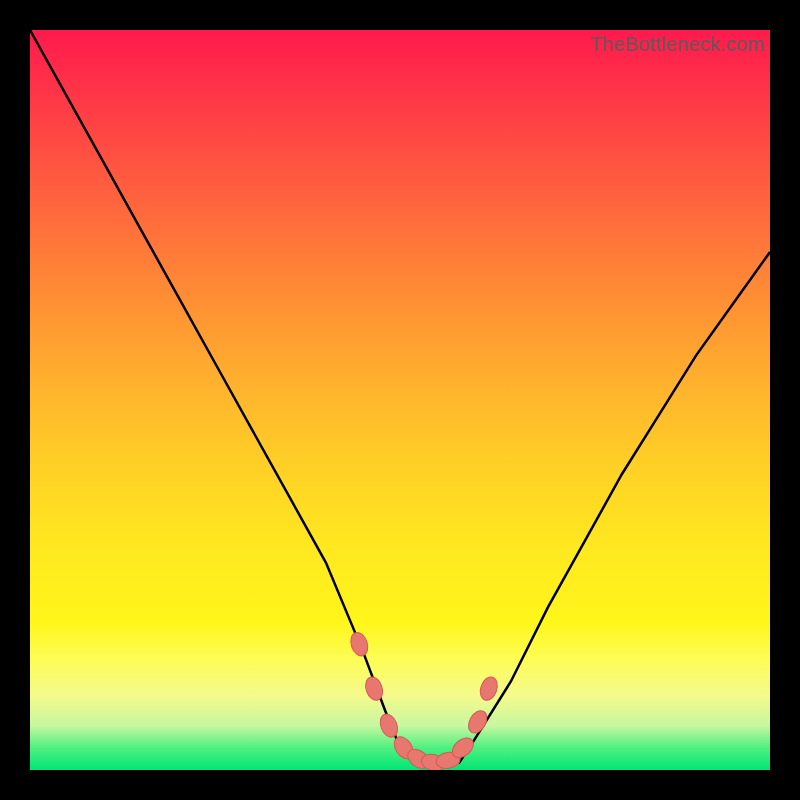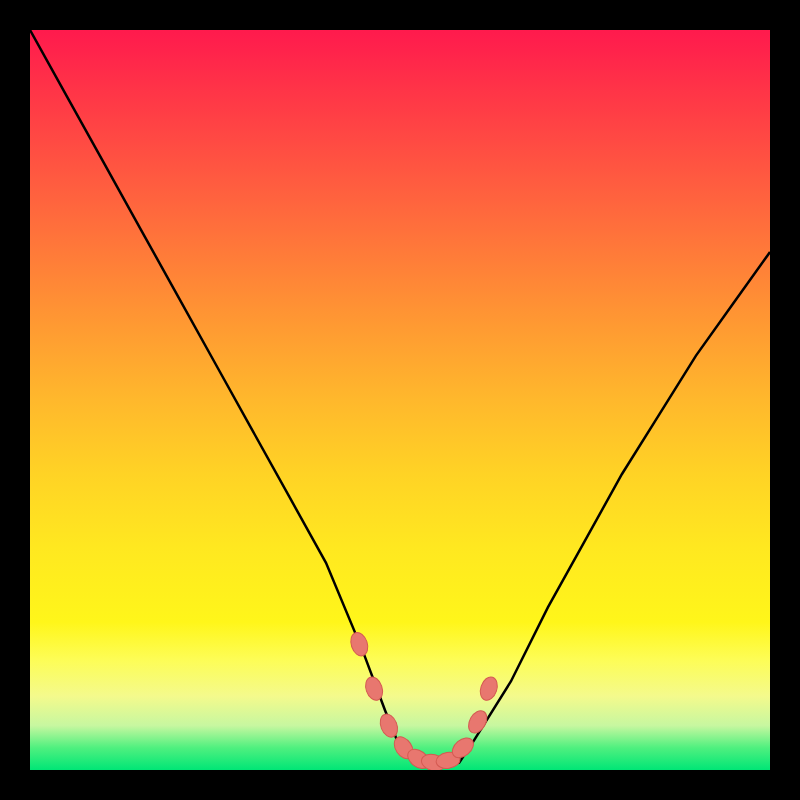--- a/index.html
+++ b/index.html
@@ -67,20 +67,21 @@
     stroke-width: 1;
   }
 </style>
 </head>
 <body>
 
 <div class="frame">
 
   <div class="plot-area"></div>
 
+  <div class="watermark">TheBottleneck.com</div>
 
   <svg class="curve" viewBox="0 0 740 740" preserveAspectRatio="none">
     <path id="curve-path" fill="none" stroke="#000" stroke-width="2.5" d="M0.00 0.00 L37.00 66.60 L74.00 133.20 L111.00 199.80 L148.00 266.40 L185.00 333.00 L222.00 399.60 L259.00 466.20 L296.00 532.80 L333.00 621.60 L355.20 680.80 L370.00 717.80 L384.80 732.60 L399.60 736.30 L414.40 736.30 L429.20 732.60 L444.00 710.40 L481.00 651.20 L518.00 577.20 L555.00 510.60 L592.00 444.00 L629.00 384.80 L666.00 325.60 L703.00 273.80 L740.00 222.00 "></path>
     <g id="markers-group">
         <ellipse cx="329.30" cy="614.20" rx="8" ry="12" transform="rotate(161.6 329.30 614.20)" class="marker"></ellipse>
         <ellipse cx="344.10" cy="658.60" rx="8" ry="12" transform="rotate(161.6 344.10 658.60)" class="marker"></ellipse>
         <ellipse cx="358.90" cy="695.60" rx="8" ry="12" transform="rotate(158.2 358.90 695.60)" class="marker"></ellipse>
         <ellipse cx="373.70" cy="717.80" rx="8" ry="12" transform="rotate(146.3 373.70 717.80)" class="marker"></ellipse>
         <ellipse cx="388.50" cy="728.90" rx="8" ry="12" transform="rotate(126.9 388.50 728.90)" class="marker"></ellipse>
         <ellipse cx="403.30" cy="732.60" rx="8" ry="12" transform="rotate(104.0 403.30 732.60)" class="marker"></ellipse>

